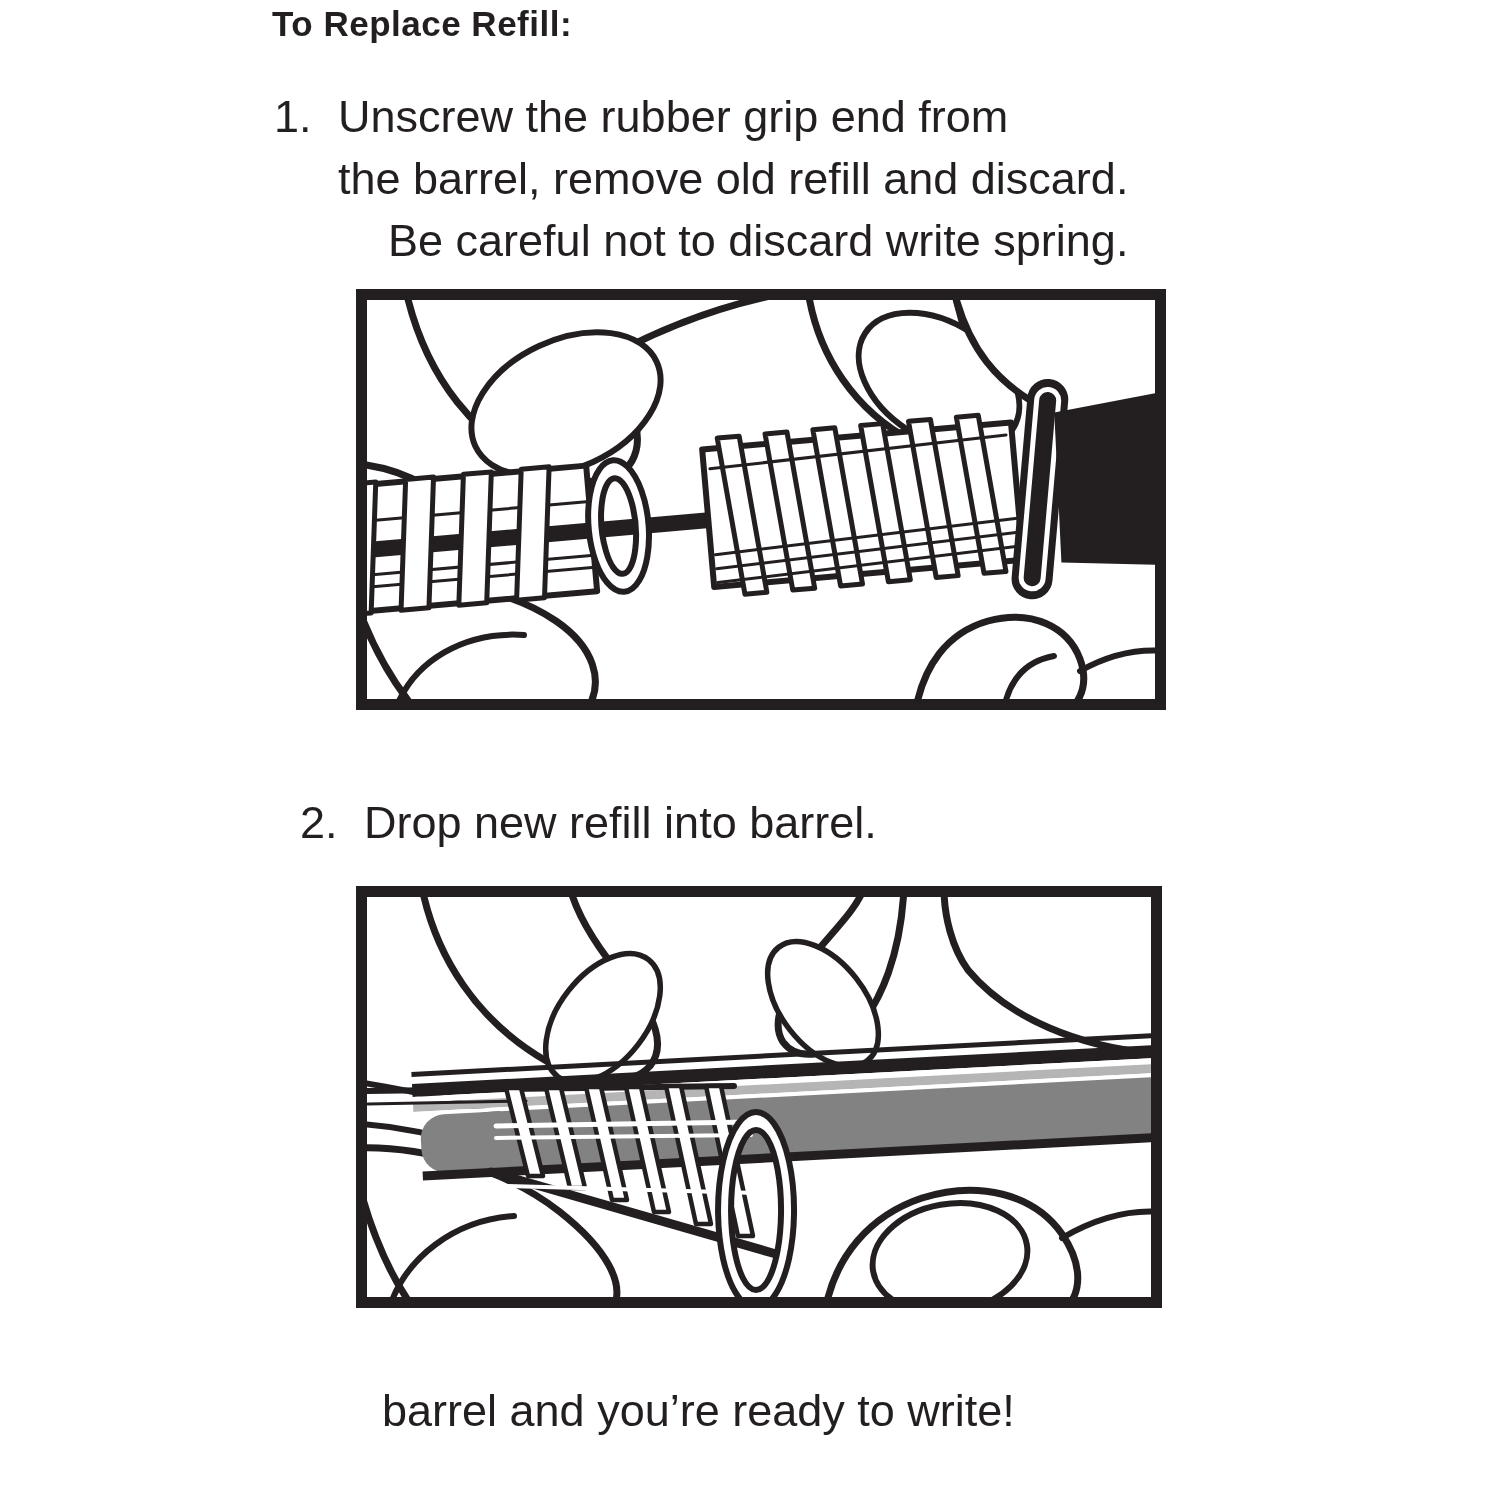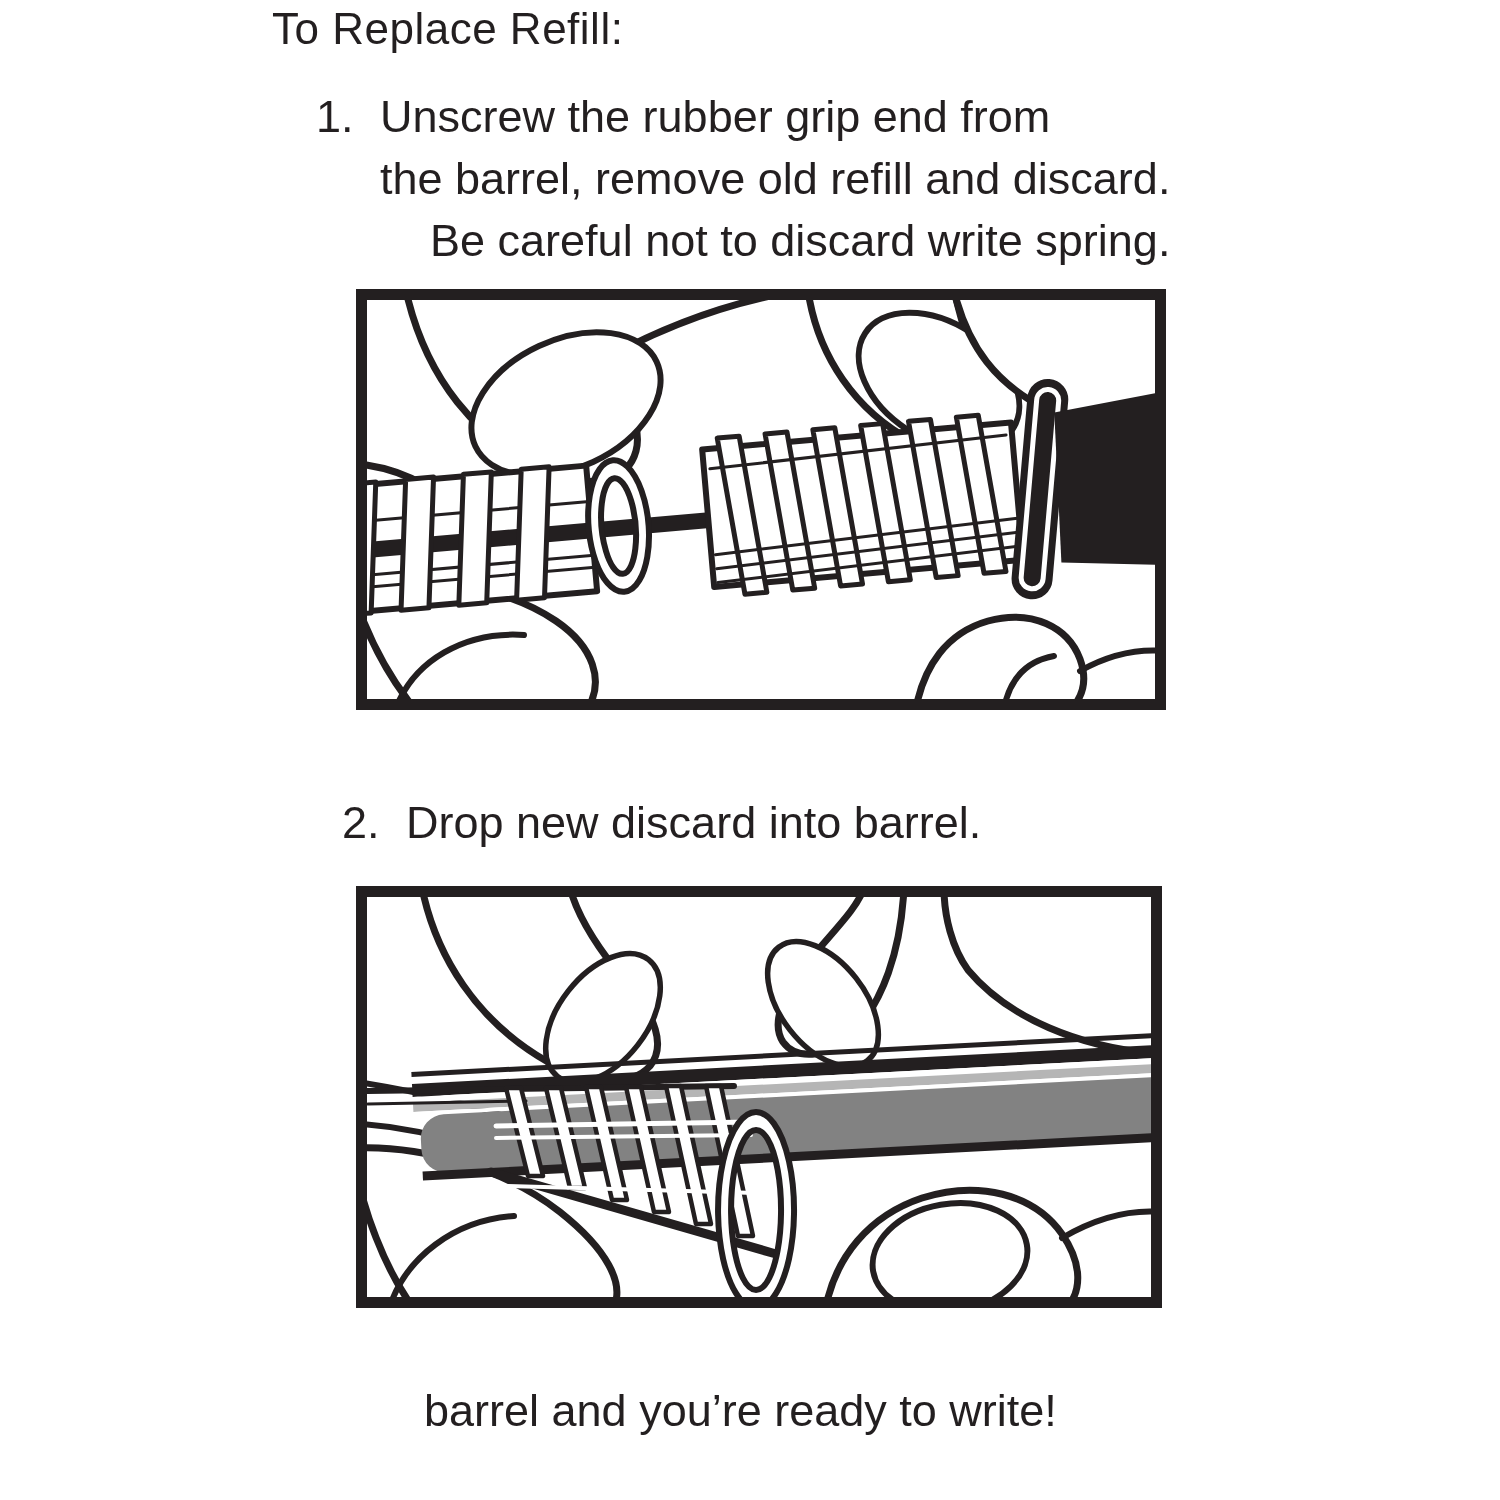--- a/index.html
+++ b/index.html
@@ -4,23 +4,23 @@
 <style>
   html,body { margin:0; padding:0; background:#ffffff; }
   .canvas {
     position:relative; width:1500px; height:1500px;
     background:#ffffff; overflow:hidden;
     font-family:"Liberation Sans","DejaVu Sans",sans-serif;
     color:#231f20;
   }
   .doc-title {
     position:absolute; left:272px; top:4px;
-    font-size:44px; font-weight:400; letter-spacing:0.5px;
+    font-size:35px; font-weight:700; letter-spacing:0.5px;
   }
-  .step { position:absolute; font-size:45px; line-height:62px; white-space:nowrap;margin-left:42px; }
+  .step { position:absolute; font-size:45px; line-height:62px; white-space:nowrap; }
   .step .num { display:inline-block; width:64px; }
   .step-1 { left:274px; top:86px; }
   .step-1 .cont { margin-left:64px;text-align:right; }
   .step-2 { left:300px; top:792px; }
   .step-3 { left:277px; top:1380px; }
   .step-3 .cont2 { margin-left:105px; }
   .fig { position:absolute; }
   .fig-1 { left:356px; top:289px; width:810px; height:421px; }
   .fig-2 { left:356px; top:886px; width:806px; height:422px; }
   .fig svg { display:block; width:100%; height:100%; }
@@ -102,21 +102,21 @@
             <rect x="666" y="116" width="38" height="218" rx="19" fill="#231f20" stroke-width="3"></rect>
             <rect x="674" y="125" width="22" height="200" rx="11" stroke="#ffffff" stroke-width="5"></rect>
           </g>
           <path fill="#231f20" stroke="none" d="M 706,150 L 900,130 L 900,322 L 700,300 Z"></path>
         </g>
       </g>
     </svg>
   </div>
 
   <div class="step step-2">
-    <div><span class="num">2.</span><span>Drop new discard into barrel.</span></div>
+    <div><span class="num">2.</span><span>Drop new refill into barrel.</span></div>
   </div>
 
   <div class="fig fig-2">
     <svg viewBox="0 0 806 422">
       <defs>
           <clipPath id="clip2">
             <rect x="11" y="11" width="784" height="400"></rect>
           </clipPath>
         </defs>
       <rect x="5.5" y="5.5" width="795" height="411" fill="#ffffff" stroke="#231f20" stroke-width="11"></rect>

